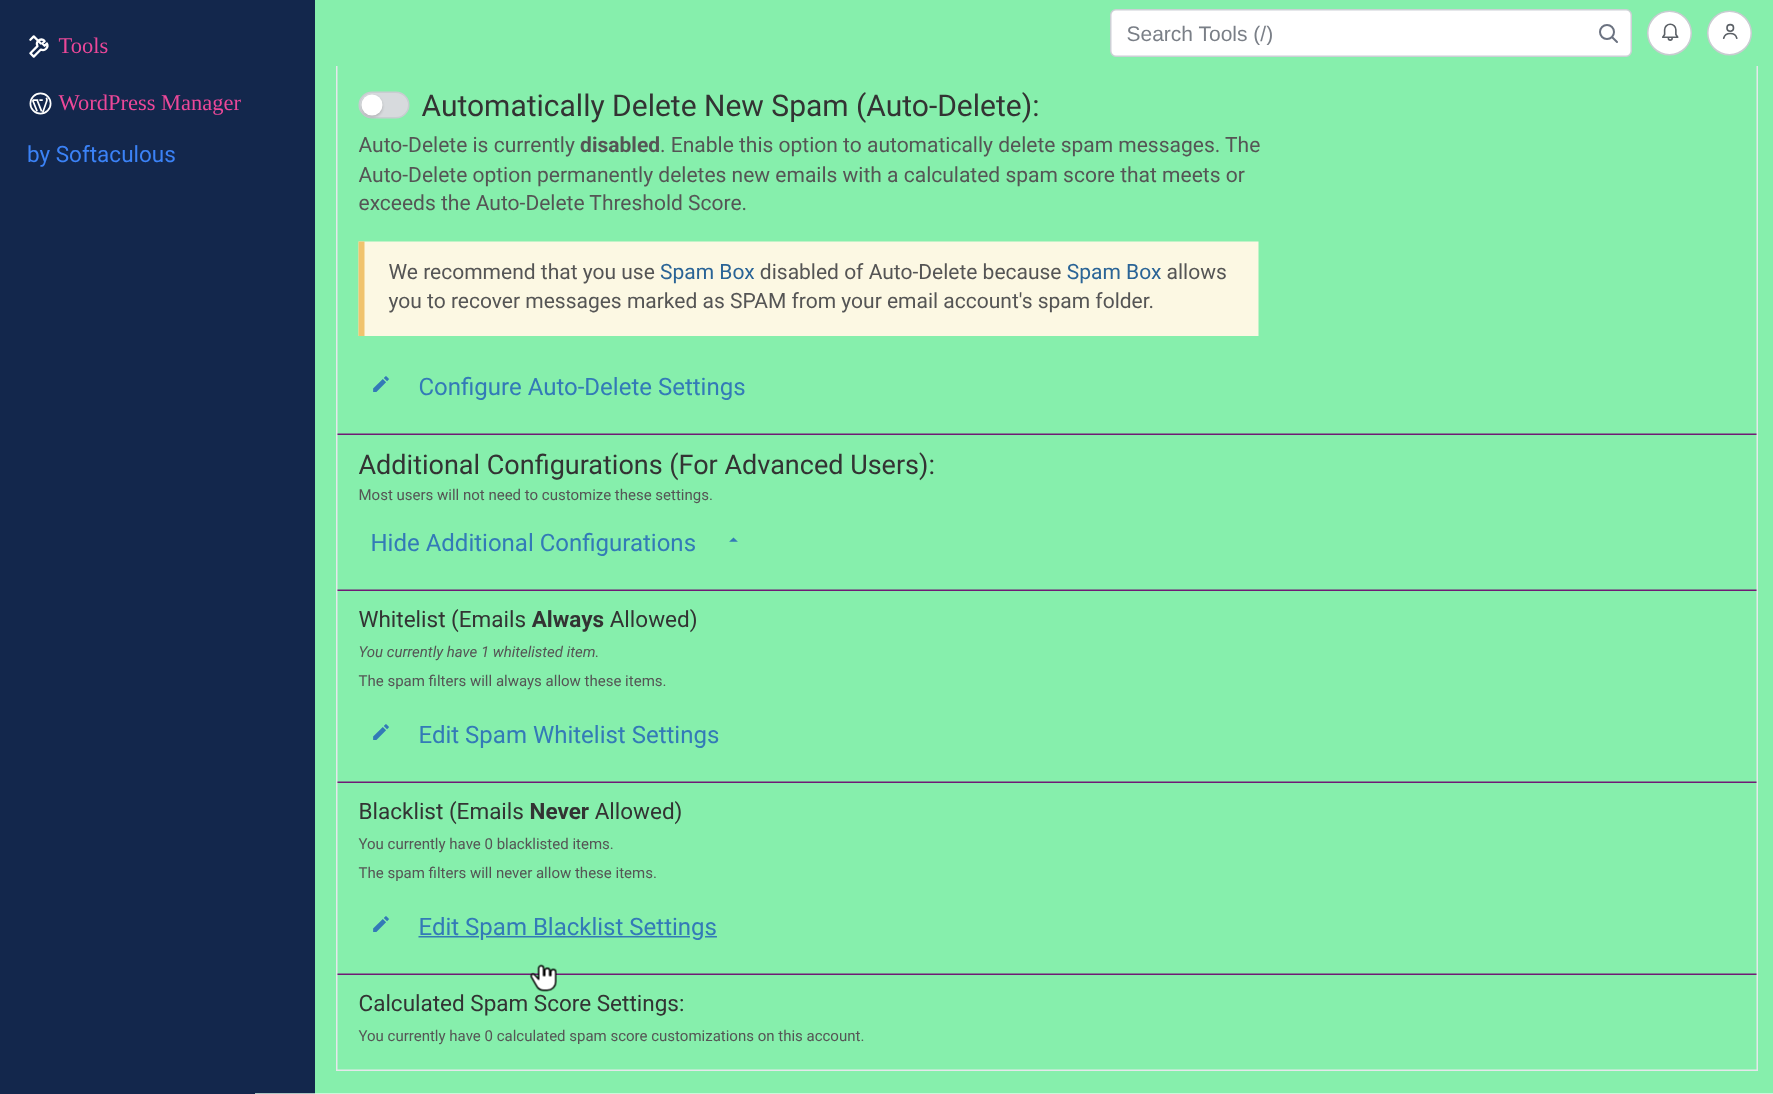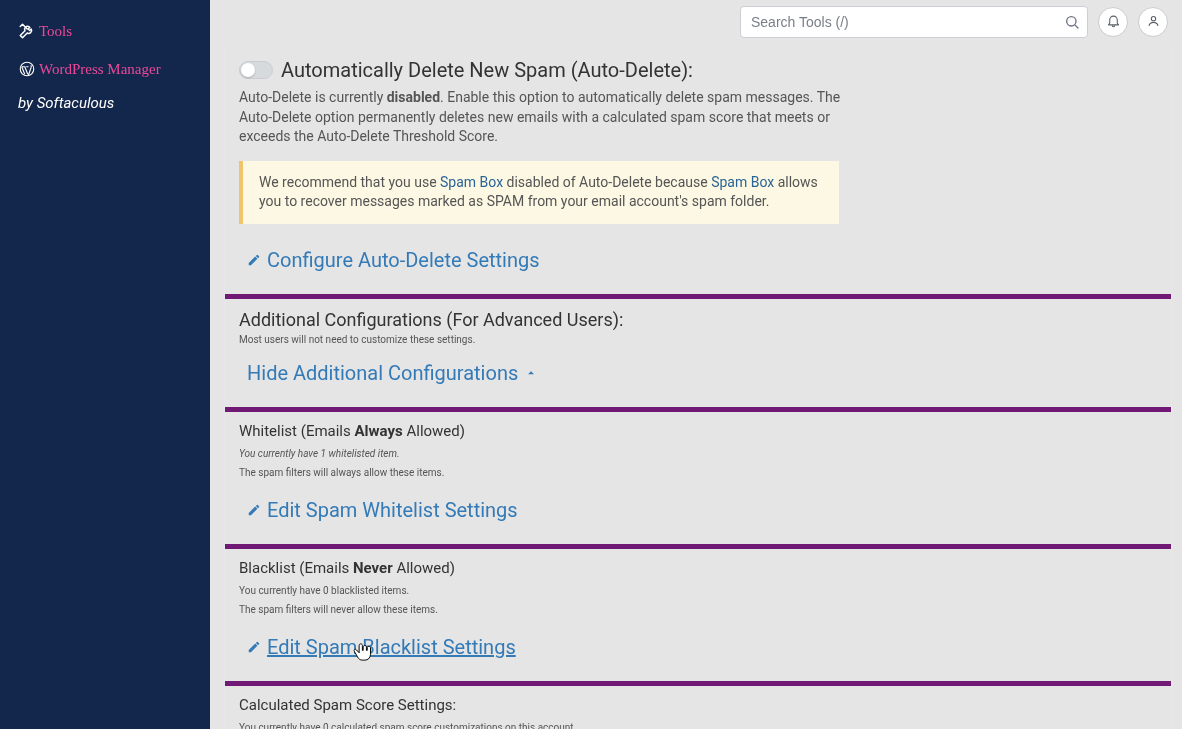--- a/index.html
+++ b/index.html
@@ -6,51 +6,51 @@
   html, body { height: 100%; font-family: -apple-system, BlinkMacSystemFont, "Segoe UI", Roboto, "Helvetica Neue", Arial, sans-serif; font-size: 14px; color: #333; background: #fff; }
   body { display: flex; overflow: hidden; }
 
   
   .sidebar { width: 210px; background: #13274c; color: #fff; flex-shrink: 0; display: flex; flex-direction: column; padding-top: 12px; }
   .logo { padding: 8px 14px 18px 14px; }
   .logo svg { display:block; }
   .nav { padding: 0 0; }
   .nav-item { display: flex; align-items: center; gap: 3px; padding: 10px 16px 10px 18px; font-size: 15px; color: #ec4899; cursor: pointer; font-family: Liberation Serif, serif; }
   .nav-item .icon { width: 18px; height: 18px; display:inline-flex; align-items:center; justify-content:center; flex-shrink:0; }
-  .nav-sub { padding: 6px 16px 10px 18px; font-size: 15px; color: #ffffff; font-style: italic; }
-
-  
-  .main { flex: 1; display: flex; flex-direction: column; overflow: hidden; background:#e5e5e5; }
+  .nav-sub { padding: 6px 16px 10px 18px; font-size: 15px; color: #3b82f6; }
+
+  
+  .main { flex: 1; display: flex; flex-direction: column; overflow: hidden; background:#86efac; }
 
   
   .topbar { height: 44px; display:flex; align-items:center; justify-content:flex-end; gap: 10px; padding: 0 14px; border-bottom: 0; }
   .search-wrap { position: relative; width: 348px; }
   .search-input { width: 100%; height: 32px; border: 1px solid #ccd0d5; border-radius: 4px; padding: 4px 32px 4px 10px; font-size: 14px; color: #555; }
   .search-input::placeholder { color: #7a7f87; }
   .search-icon { position: absolute; right: 8px; top: 50%; transform: translateY(-50%); width:16px; height:16px; color:#6b7280; }
   .circle-btn { width: 30px; height: 30px; border-radius: 50%; border: 1px solid #c9ccd1; background:#fff; display:inline-flex; align-items:center; justify-content:center; cursor:pointer; color:#5b6066; }
   .circle-btn svg { width:15px; height:15px; }
 
   
   .content { flex:1; overflow:auto; padding: 0 0 0 0; }
   .panel { margin: 0 10px 0 14px; border: 1px solid #e5e7eb; border-top: none; }
-  .section { padding: 10px 14px 16px 14px; border-top: 5px solid #701a75; }
+  .section { padding: 10px 14px 16px 14px; border-top: 1px solid #701a75; }
   .section.first { border-top: none; padding-top: 14px; }
 
   .toggle-row { display:flex; align-items:center; gap: 8px; margin-bottom: 6px; }
   .toggle { position:relative; width: 34px; height: 18px; background:#d7dadd; border-radius: 9px; border:1px solid #c9ccd1; flex-shrink:0; cursor:pointer; }
   .toggle .knob { position:absolute; left:1px; top:1px; width:14px; height:14px; background:#fff; border-radius:50%; box-shadow: 0 1px 2px rgba(0,0,0,.2); }
   .h-title { font-size: 20px; color:#333; }
   .desc { font-size: 14px; color:#555; line-height: 1.4; margin-top: 4px; max-width: 620px; }
   .desc .strong { font-weight:700; }
 
   .alert { margin: 14px 0 4px 0; background:#fcf8e3; border-left: 4px solid #f0c36d; padding: 12px 16px; font-size:14px; color:#555; line-height:1.4; max-width: 600px; }
   .alert a { color:#2a6496; text-decoration:none; }
 
-  .link-btn { display:inline-flex; align-items:center; gap:6px; color:#337ab7; font-size:20px; margin-top: 14px; padding: 6px 8px; cursor:pointer; text-decoration:none; }
+  .link-btn { display:inline-flex; align-items:center; gap:18px; color:#337ab7; font-size:16px; margin-top: 14px; padding: 6px 8px; cursor:pointer; text-decoration:none; }
   .link-btn.underline span { text-decoration: underline; }
   .link-btn svg { width:14px; height:14px; }
 
   .sub-h { font-size: 18px; color:#333; }
   .sub-p { font-size:10px; color:#555; margin-top:4px; }
 
   .title-line { font-size:15px; color:#333; }
   .title-line .em { font-weight:700; }
 
   .cursor-overlay { position: fixed; pointer-events: none; width: 22px; height: 26px; }

